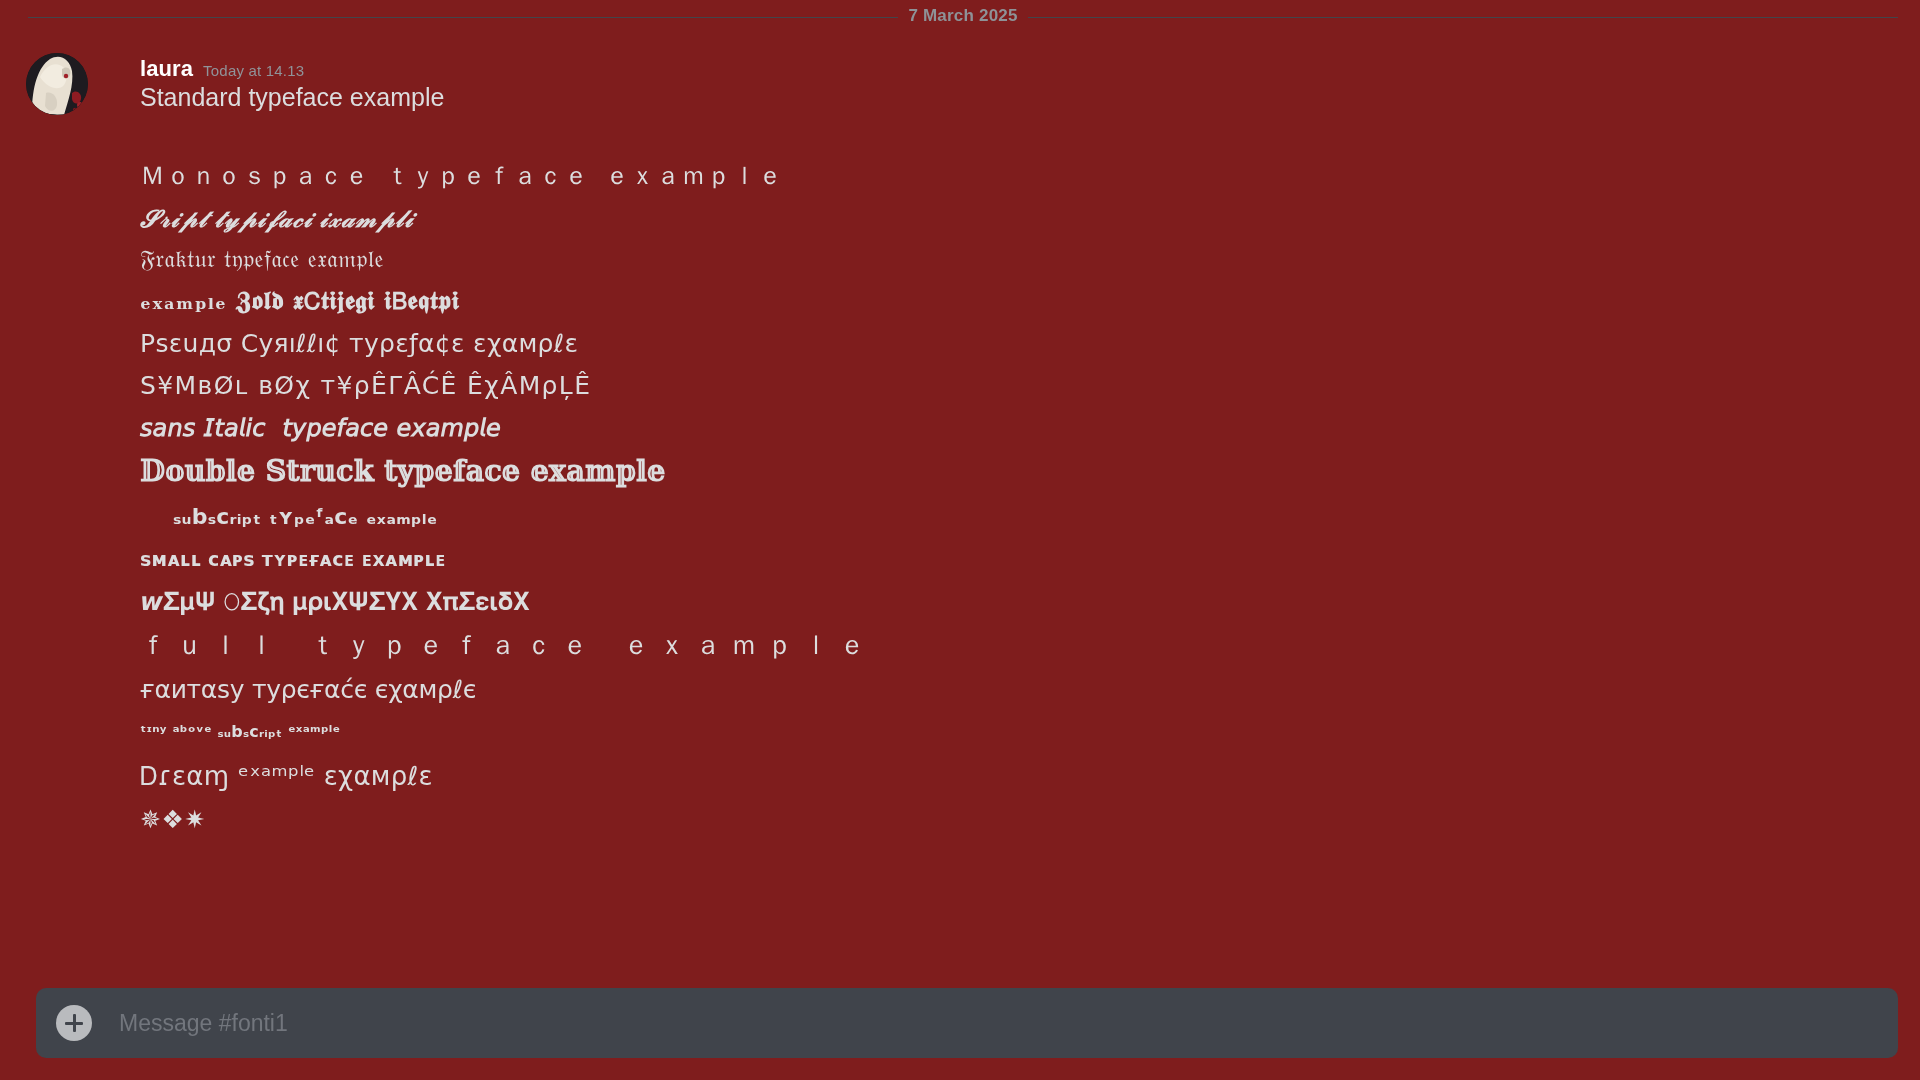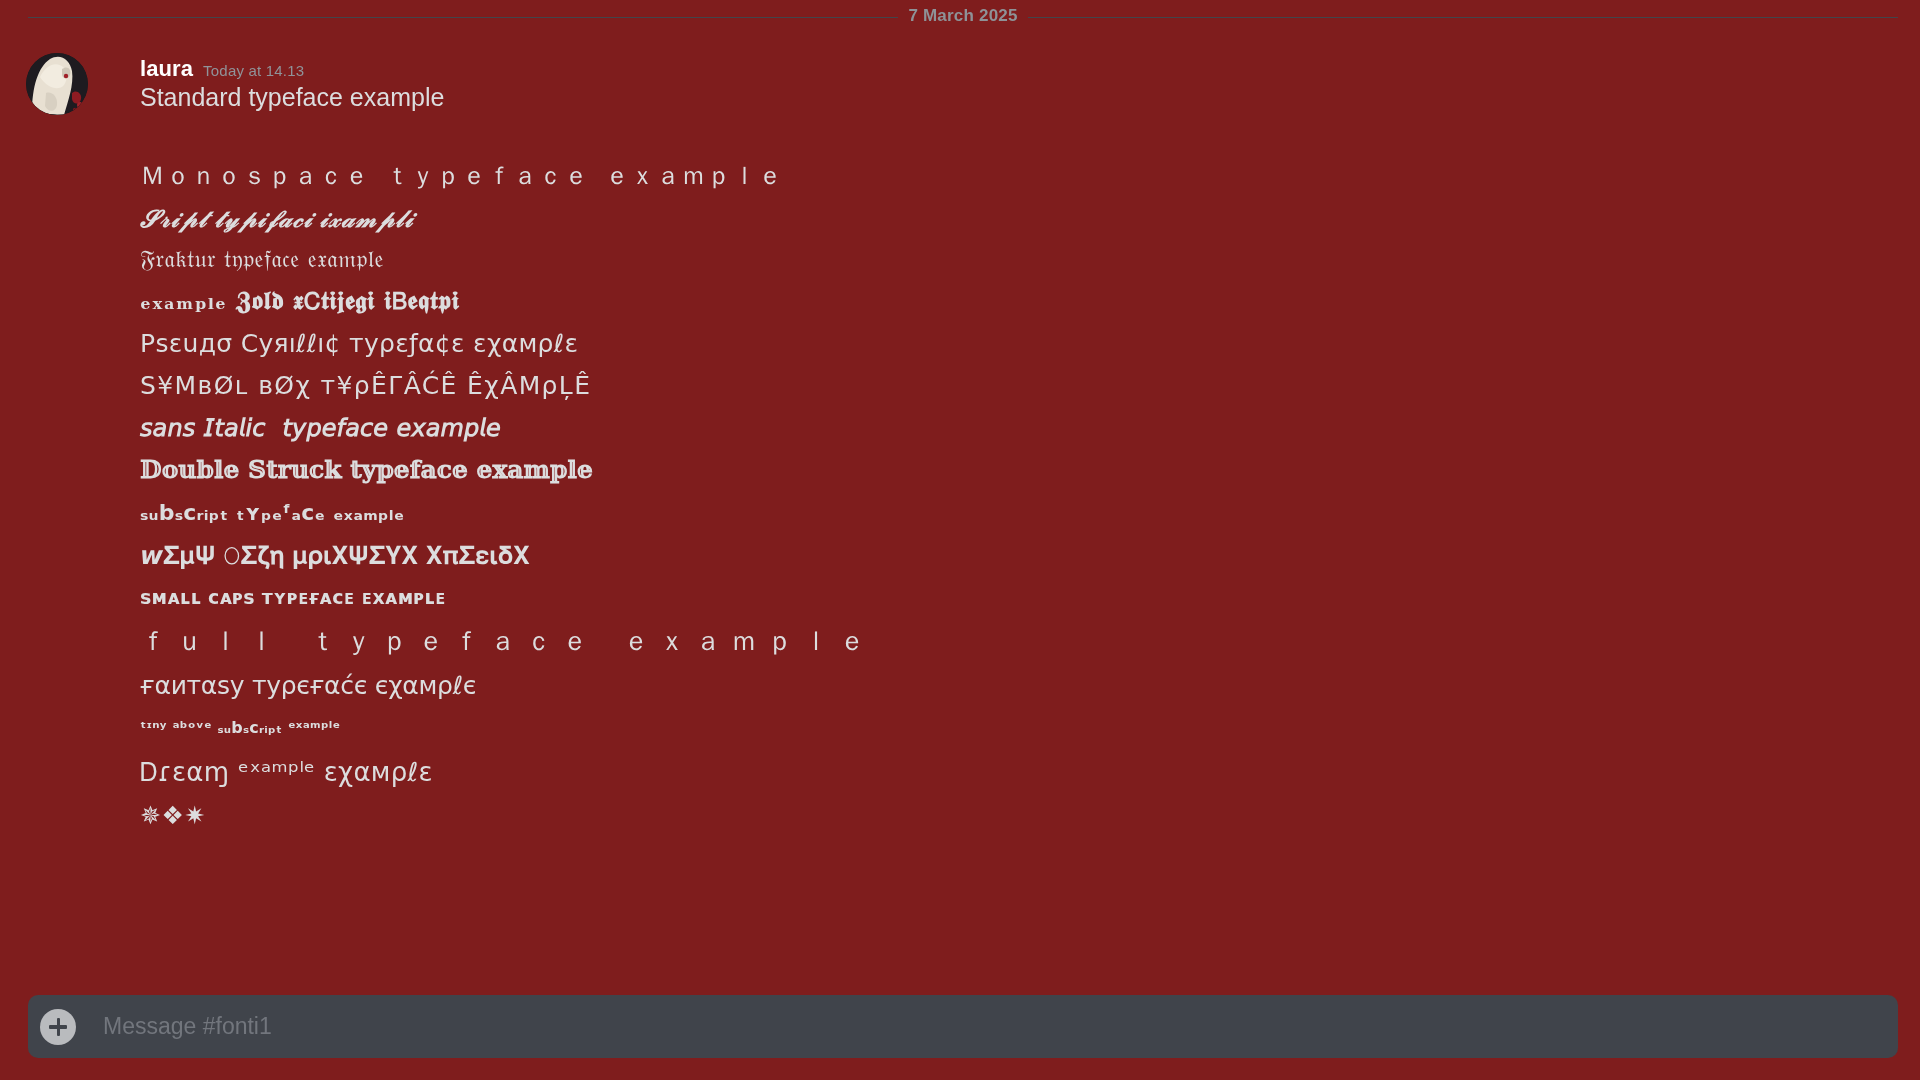--- a/index.html
+++ b/index.html
@@ -152,32 +152,33 @@
   }
   .ln-sans-italic {
     font-size: 24px;
     font-family: "DejaVu Sans", sans-serif;
     font-style: italic;
     font-weight: 700;
     letter-spacing: 0.1px;
     padding: 9px 0 9px 0;
   }
   .ln-double-struck {
-    font-size: 25px;
+    font-size: 29px;
     font-family: "DejaVu Serif", "Liberation Serif", serif;
     font-weight: 700;
     letter-spacing: 0px;
     padding: 8px 0 9px 0;
   }
   .ln-subscript {
     font-size: 22px;
     font-family: "DejaVu Sans", sans-serif;
     font-weight: 700;
     letter-spacing: 0.2px;
     padding: 11px 0 11px 0;
+    margin-left: 33px;
   }
   .ln-smallcaps {
     font-size: 19px;
     font-family: "DejaVu Sans", sans-serif;
     font-weight: 700;
     letter-spacing: 0.3px;
     padding: 11px 0 12px 0;
   }
   .ln-mathsans {
     font-size: 25px;
@@ -213,29 +214,29 @@
   .ln-symbols {
     font-size: 25px;
     font-family: "DejaVu Sans", sans-serif;
     letter-spacing: 0.5px;
     padding: 9px 0 10px 0;
   }
 
   
   .composer {
     position: absolute;
-    left: 28px;
+    left: 36px;
     right: 22px;
     bottom: 22px;
-    height: 63px;
+    height: 70px;
     background: #40444b;
     border-radius: 10px;
     display: flex;
     align-items: center;
-    padding: 0 12px;
+    padding: 0 20px;
     box-sizing: border-box;
   }
   .attach-btn {
     flex: 0 0 auto;
     width: 36px;
     height: 36px;
     border-radius: 50%;
     background: #b9bbbe;
     position: relative;
     cursor: pointer;
@@ -314,22 +315,22 @@
         <div class="msg-line ln-standard">Standard typeface example</div>
         <div class="msg-line ln-mono">Ｍｏｎｏｓｐａｃｅ ｔｙｐｅｆａｃｅ ｅｘａｍｐｌｅ</div>
         <div class="msg-line ln-script">𝓢𝓇𝒾𝓅𝓉 𝓉𝓎𝓅𝒾𝒻𝒶𝒸𝒾 𝒾𝓍𝒶𝓂𝓅𝓁𝒾</div>
         <div class="msg-line ln-fraktur">𝔉𝔯𝔞𝔨𝔱𝔲𝔯 𝔱𝔶𝔭𝔢𝔣𝔞𝔠𝔢 𝔢𝔵𝔞𝔪𝔭𝔩𝔢</div>
         <div class="msg-line ln-fraktur-bold">ₑₓₐₘₚₗₑ 𝖅𝖔𝖑𝖉 𝖝𝖢𝖙𝖎𝖏𝖊𝖌𝖎 𝖎𝖡𝖊𝖖𝖙𝖕𝖎</div>
         <div class="msg-line ln-cyrillic">Pѕεuдσ Cуяıℓℓı¢ туρεƒα¢ε εχαмρℓε</div>
         <div class="msg-line ln-symbolbox">Ѕ¥ΜвØʟ вØχ т¥ρÊΓÂĆÊ ÊχÂΜρĻÊ</div>
         <div class="msg-line ln-sans-italic">𝘴𝘢𝘯𝘴 𝘐𝘵𝘢𝘭𝘪𝘤  𝘵𝘺𝘱𝘦𝘧𝘢𝘤𝘦 𝘦𝘹𝘢𝘮𝘱𝘭𝘦</div>
         <div class="msg-line ln-double-struck">𝔻𝕠𝕦𝕓𝕝𝕖 𝕊𝕥𝕣𝕦𝕔𝕜 𝕥𝕪𝕡𝕖𝕗𝕒𝕔𝕖 𝕖𝕩𝕒𝕞𝕡𝕝𝕖</div>
         <div class="msg-line ln-subscript">ₛᵤbₛᴄᵣᵢₚₜ ₜʏₚₑᶠₐᴄₑ ₑₓₐₘₚₗₑ</div>
+        <div class="msg-line ln-smallcaps">sᴍᴀʟʟ ᴄᴀᴘs ᴛʏᴘᴇғᴀᴄᴇ ᴇхᴀᴍᴘʟᴇ</div>
         <div class="msg-line ln-mathsans">𝙬𝚺𝛍𝚿 𝙾𝚺𝛇𝛈 𝛍𝛒𝛊𝚾𝚿𝚺𝚼𝚾 𝚾𝛑𝚺𝛆𝛊𝛅𝚾</div>
-        <div class="msg-line ln-smallcaps">sᴍᴀʟʟ ᴄᴀᴘs ᴛʏᴘᴇғᴀᴄᴇ ᴇхᴀᴍᴘʟᴇ</div>
         <div class="msg-line ln-fullwidth">ｆｕｌｌ ｔｙｐｅｆａｃｅ ｅｘａｍｐｌｅ</div>
         <div class="msg-line ln-fantasy">ғαитαѕу туρєғαćє єχαмρℓє</div>
         <div class="msg-line ln-tiny">ᵗᶦⁿʸ ᵃᵇᵒᵛᵉ ₛᵤbₛᴄᵣᵢₚₜ ᵉˣᵃᵐᵖˡᵉ</div>
         <div class="msg-line ln-dream">Ꭰɾεαɱ ᵉˣᵃᵐᵖˡᵉ εχαмρℓε</div>
         <div class="msg-line ln-symbols">✵❖✷</div>
       </div>
 
     </div>
   </div>
 

